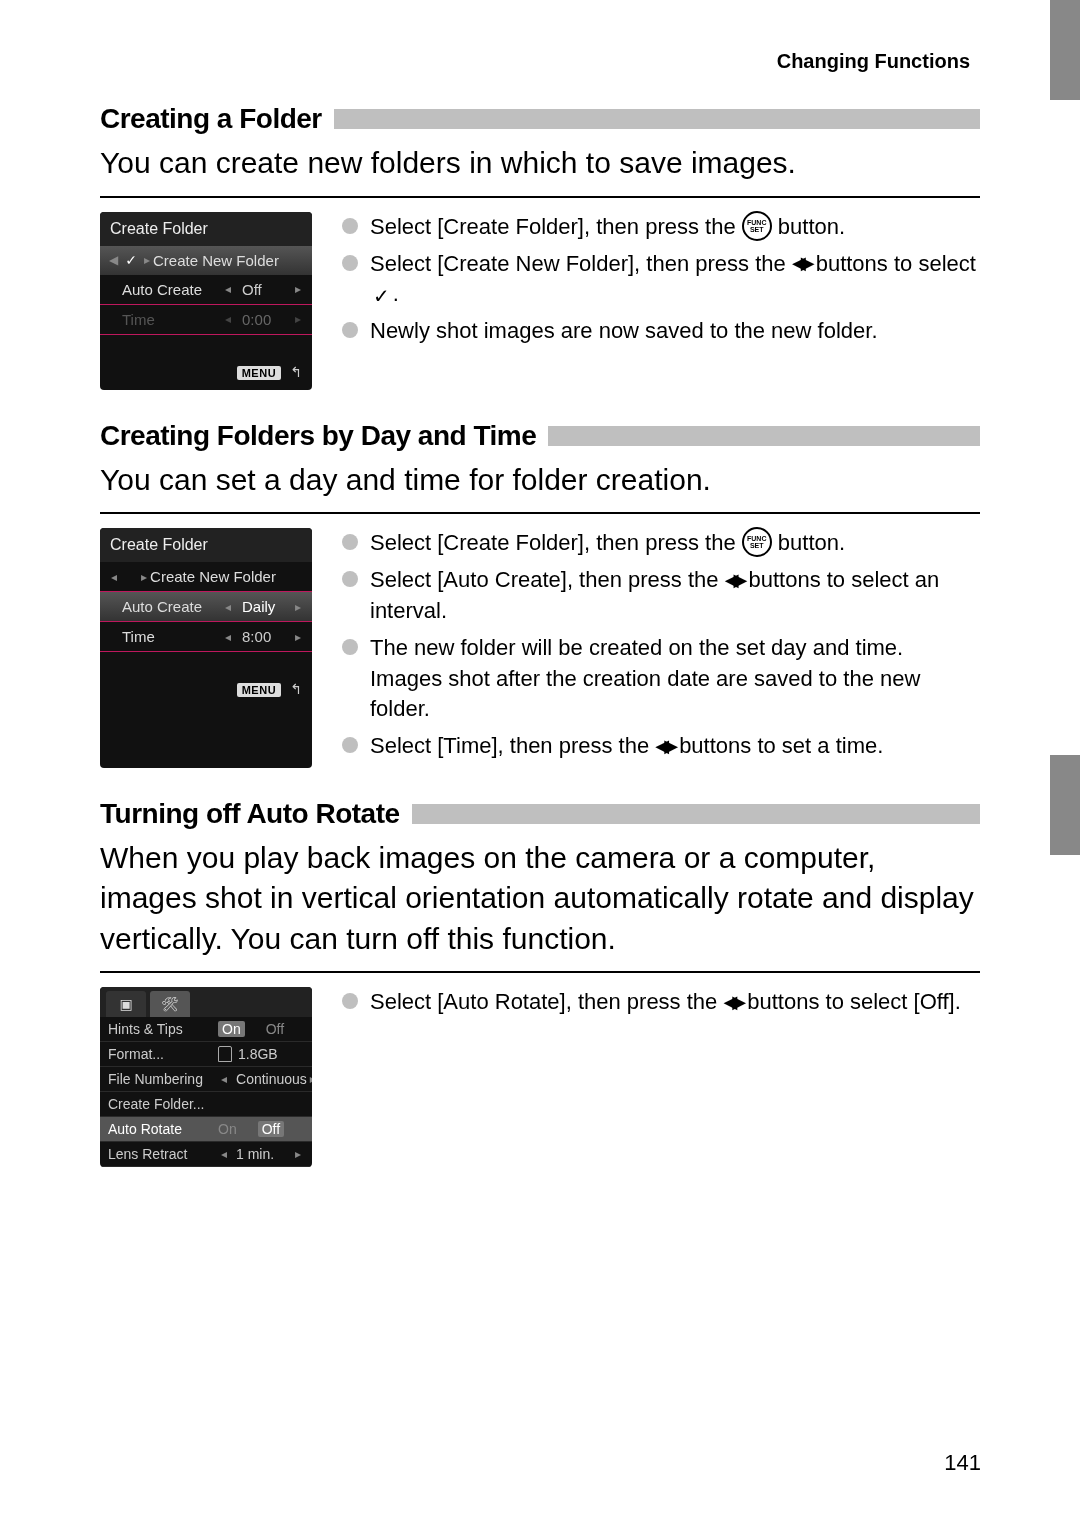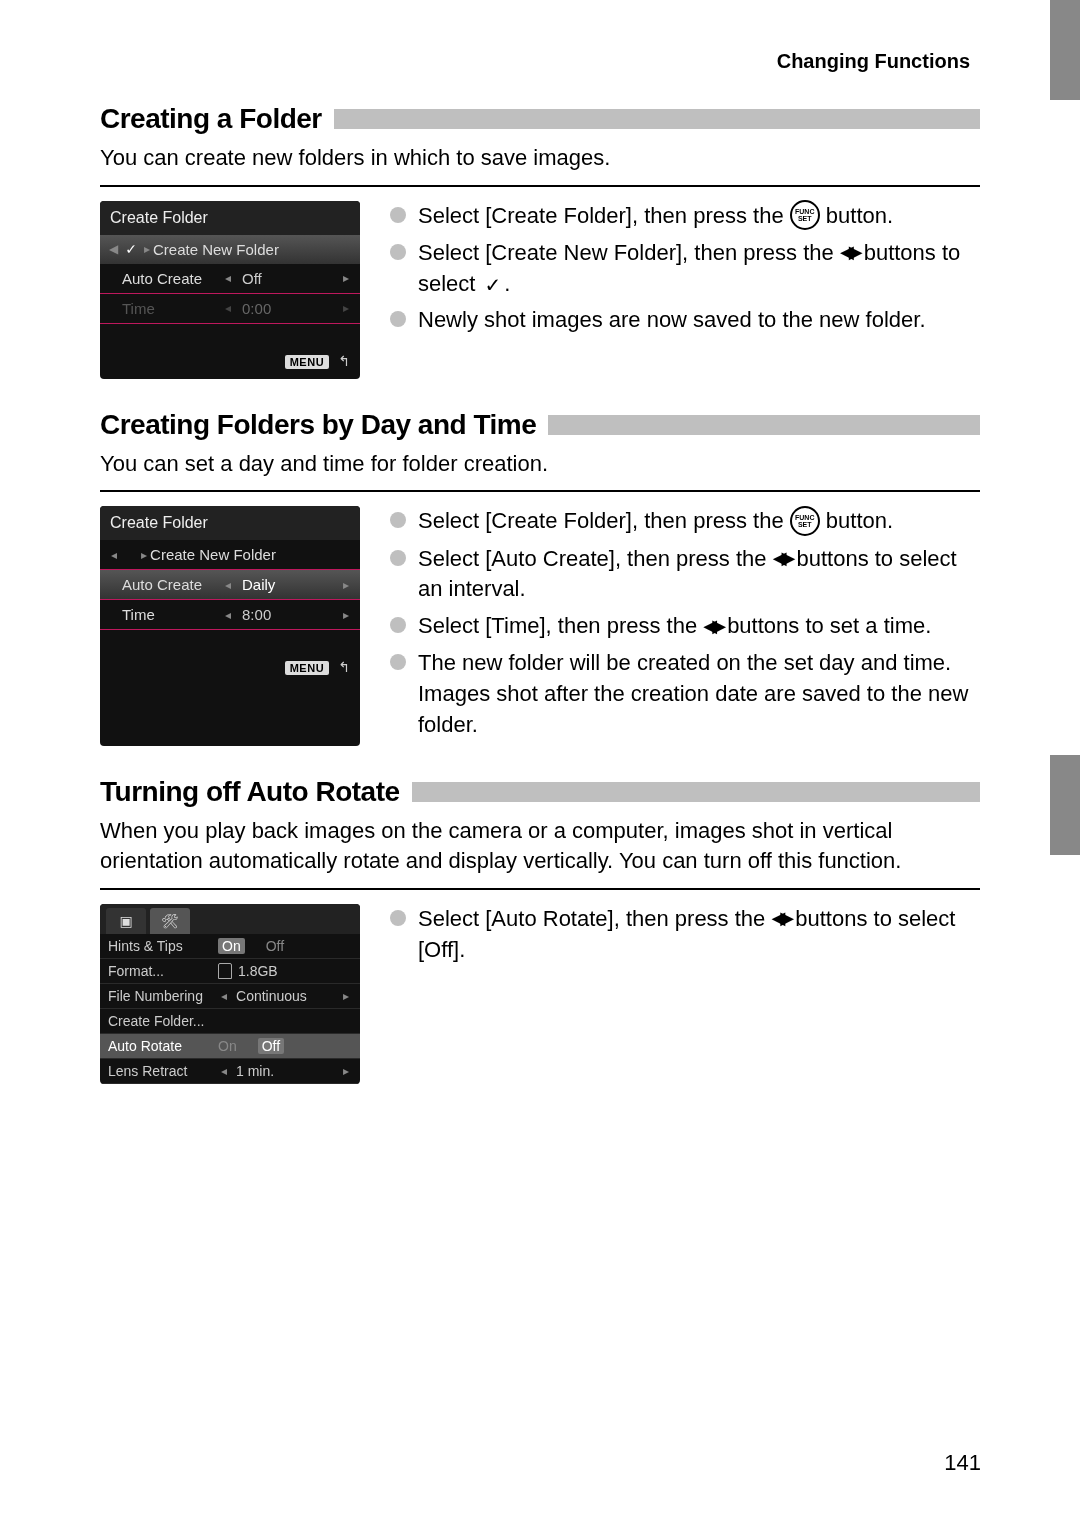--- a/index.html
+++ b/index.html
@@ -51,36 +51,36 @@
     font-family: Arial Black, Arial, sans-serif;
     letter-spacing: -0.5px;
   }
   .heading-bar {
     flex: 1;
     height: 20px;
     background: #bfbfbf;
     margin-left: 12px;
   }
   .intro-text {
-    font-size: 22px;
+    font-size: 30px;
     margin: 0 0 12px 0;
     line-height: 1.35;
   }
   .hr {
     border: none;
     border-top: 2px solid #000;
     margin: 0 0 14px 0;
   }
   .content-row {
     display: flex;
     gap: 30px;
     margin-bottom: 30px;
   }
   .screenshot {
-    width: 260px;
+    width: 212px;
     flex-shrink: 0;
     background: #111;
     border-radius: 4px;
     overflow: hidden;
     font-family: Arial, sans-serif;
     color: #ddd;
     font-size: 15px;
   }
   .sc-header {
     background: #222;
@@ -367,24 +367,24 @@
       <ul>
         <li>
           <span>Select [Create Folder], then press the </span><span class="func-set">
               <span>FUNC</span>
               <span>SET</span>
             </span><span> button.</span>
         </li>
         <li>
           <span>Select [Auto Create], then press the </span><span class="leftright-icon">◀▶</span> <span> buttons to select an interval.</span>
         </li>
+        <li>The new folder will be created on the set day and time. Images shot after the creation date are saved to the new folder.</li>
         <li>
           <span>Select [Time], then press the </span><span class="leftright-icon">◀▶</span> <span> buttons to set a time.</span>
         </li>
-        <li>The new folder will be created on the set day and time. Images shot after the creation date are saved to the new folder.</li>
       </ul>
     </div>
   </div>
 
   <div class="section-heading">
     <h2>Turning off Auto Rotate</h2>
     <div class="heading-bar"></div>
   </div>
   <p class="intro-text">When you play back images on the camera or a computer, images shot in vertical orientation automatically rotate and display vertically. You can turn off this function.</p>
   <hr class="hr">

